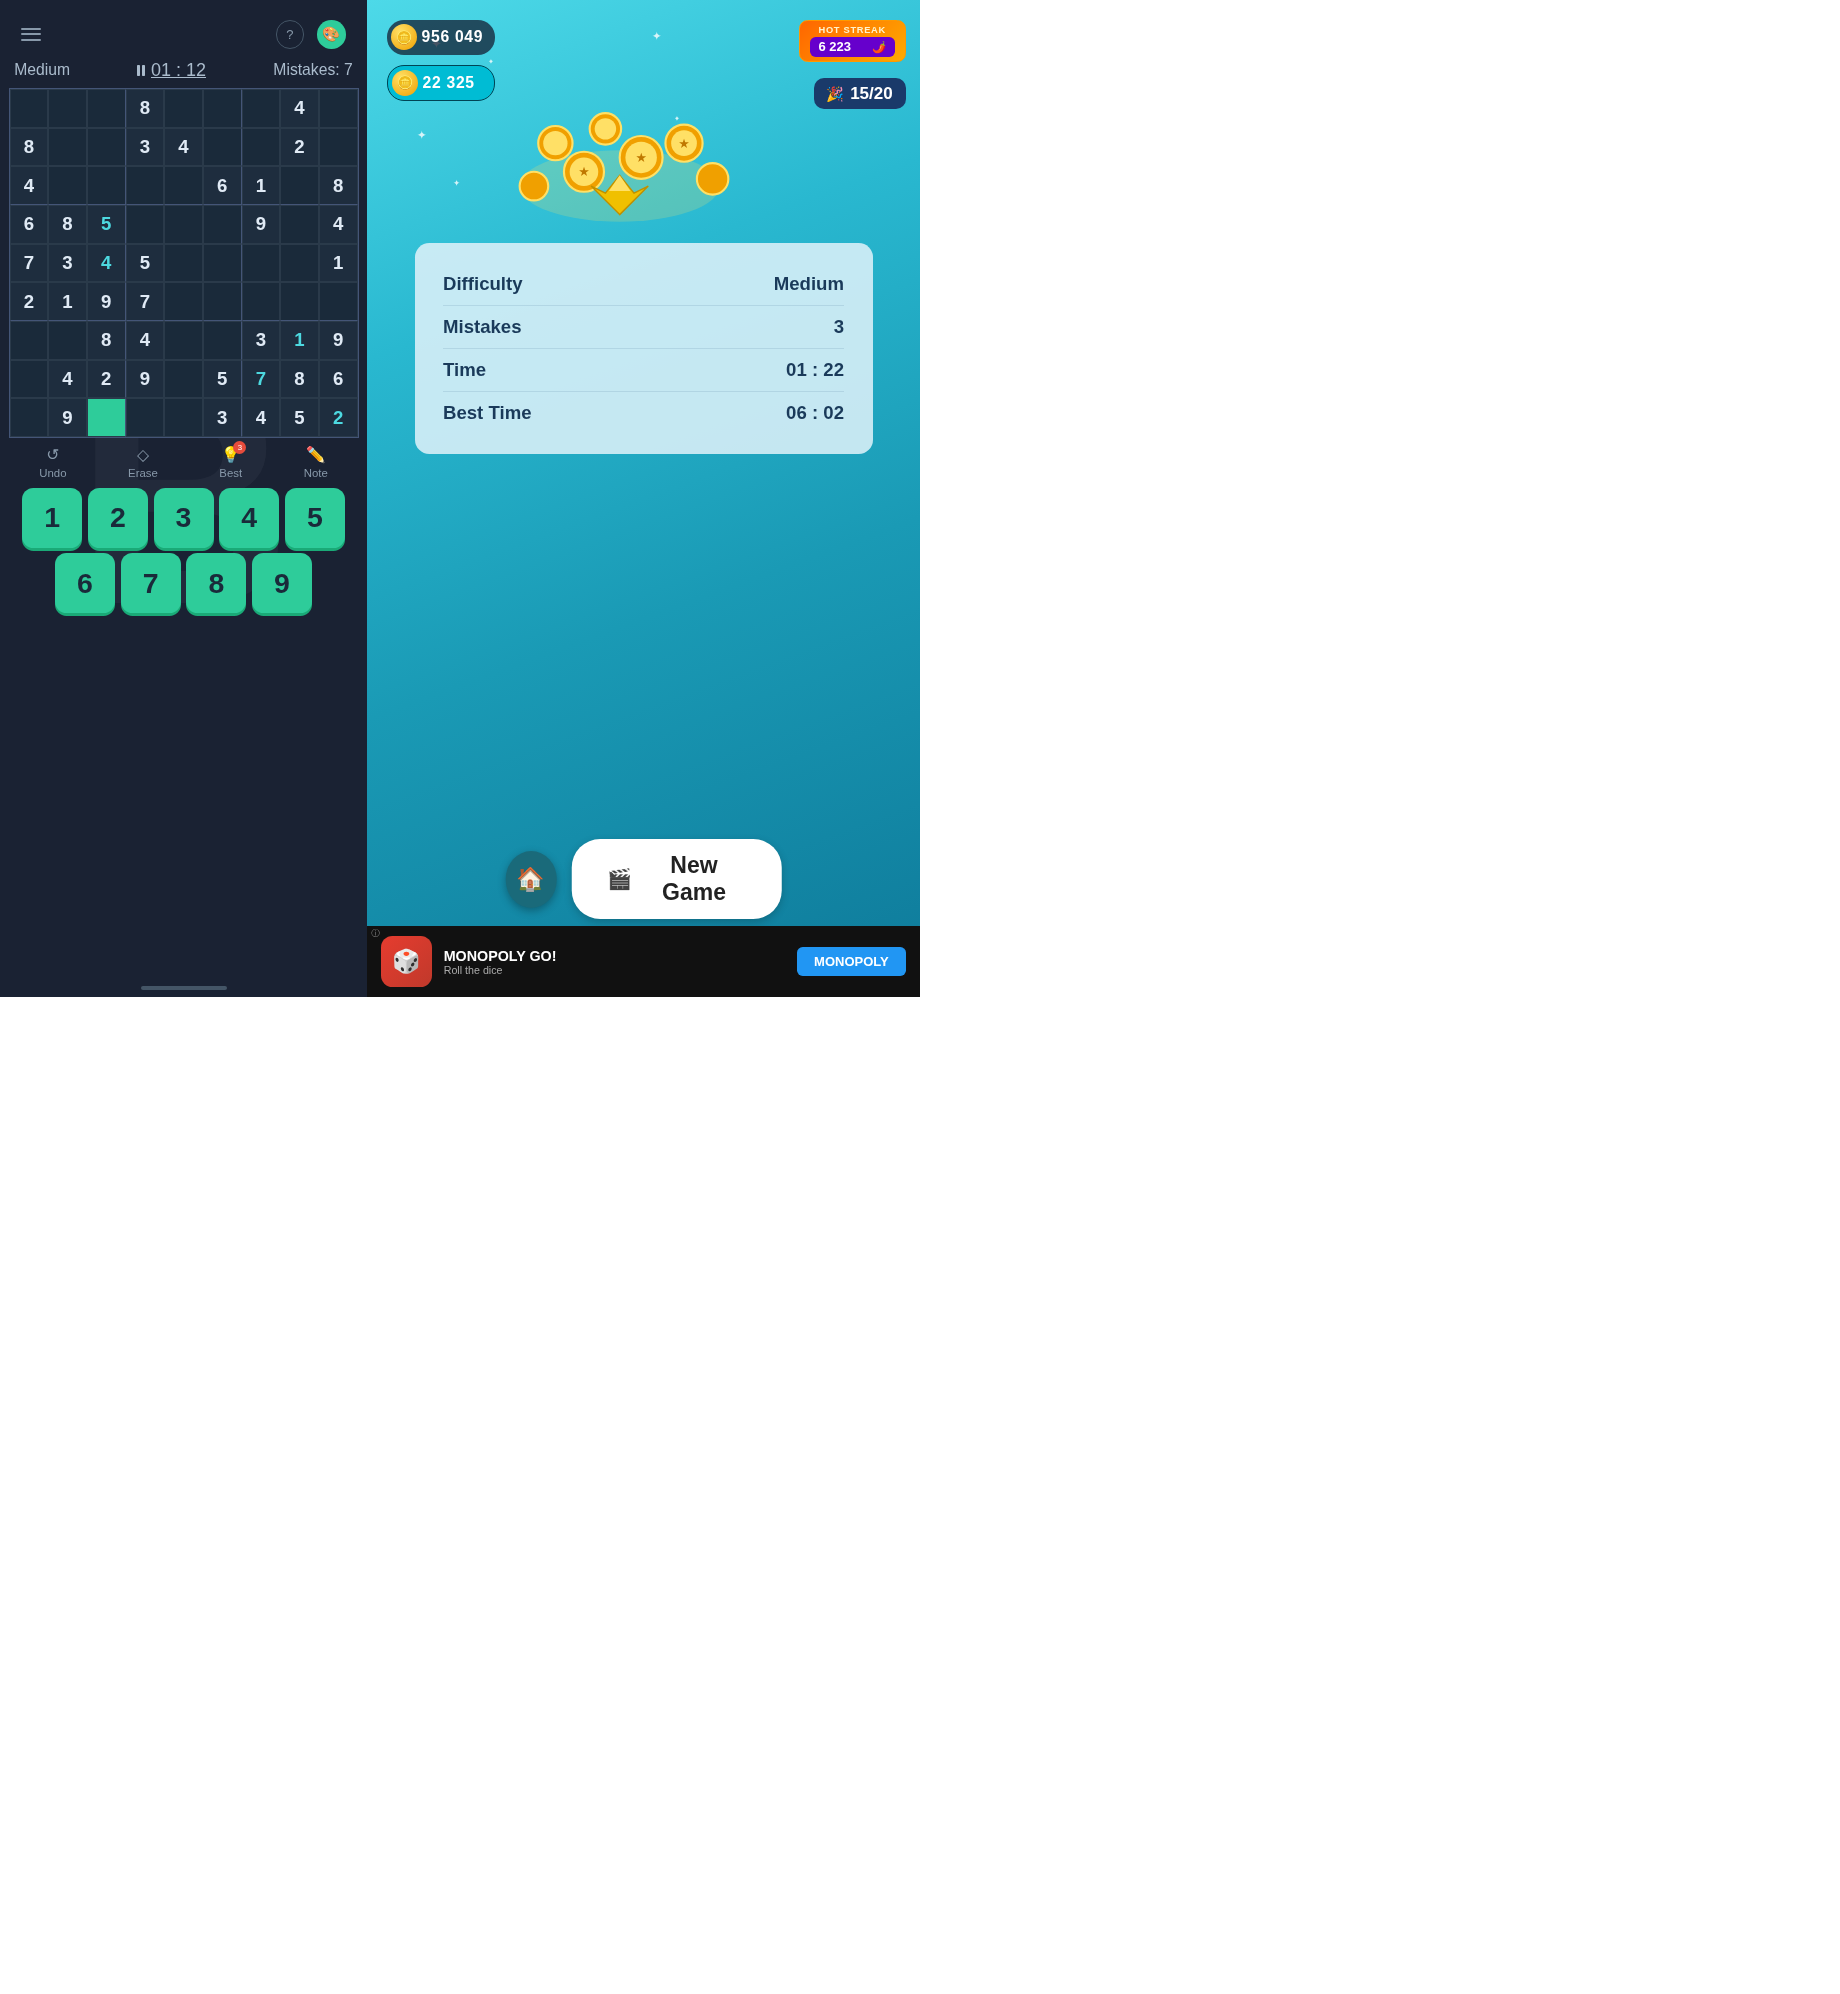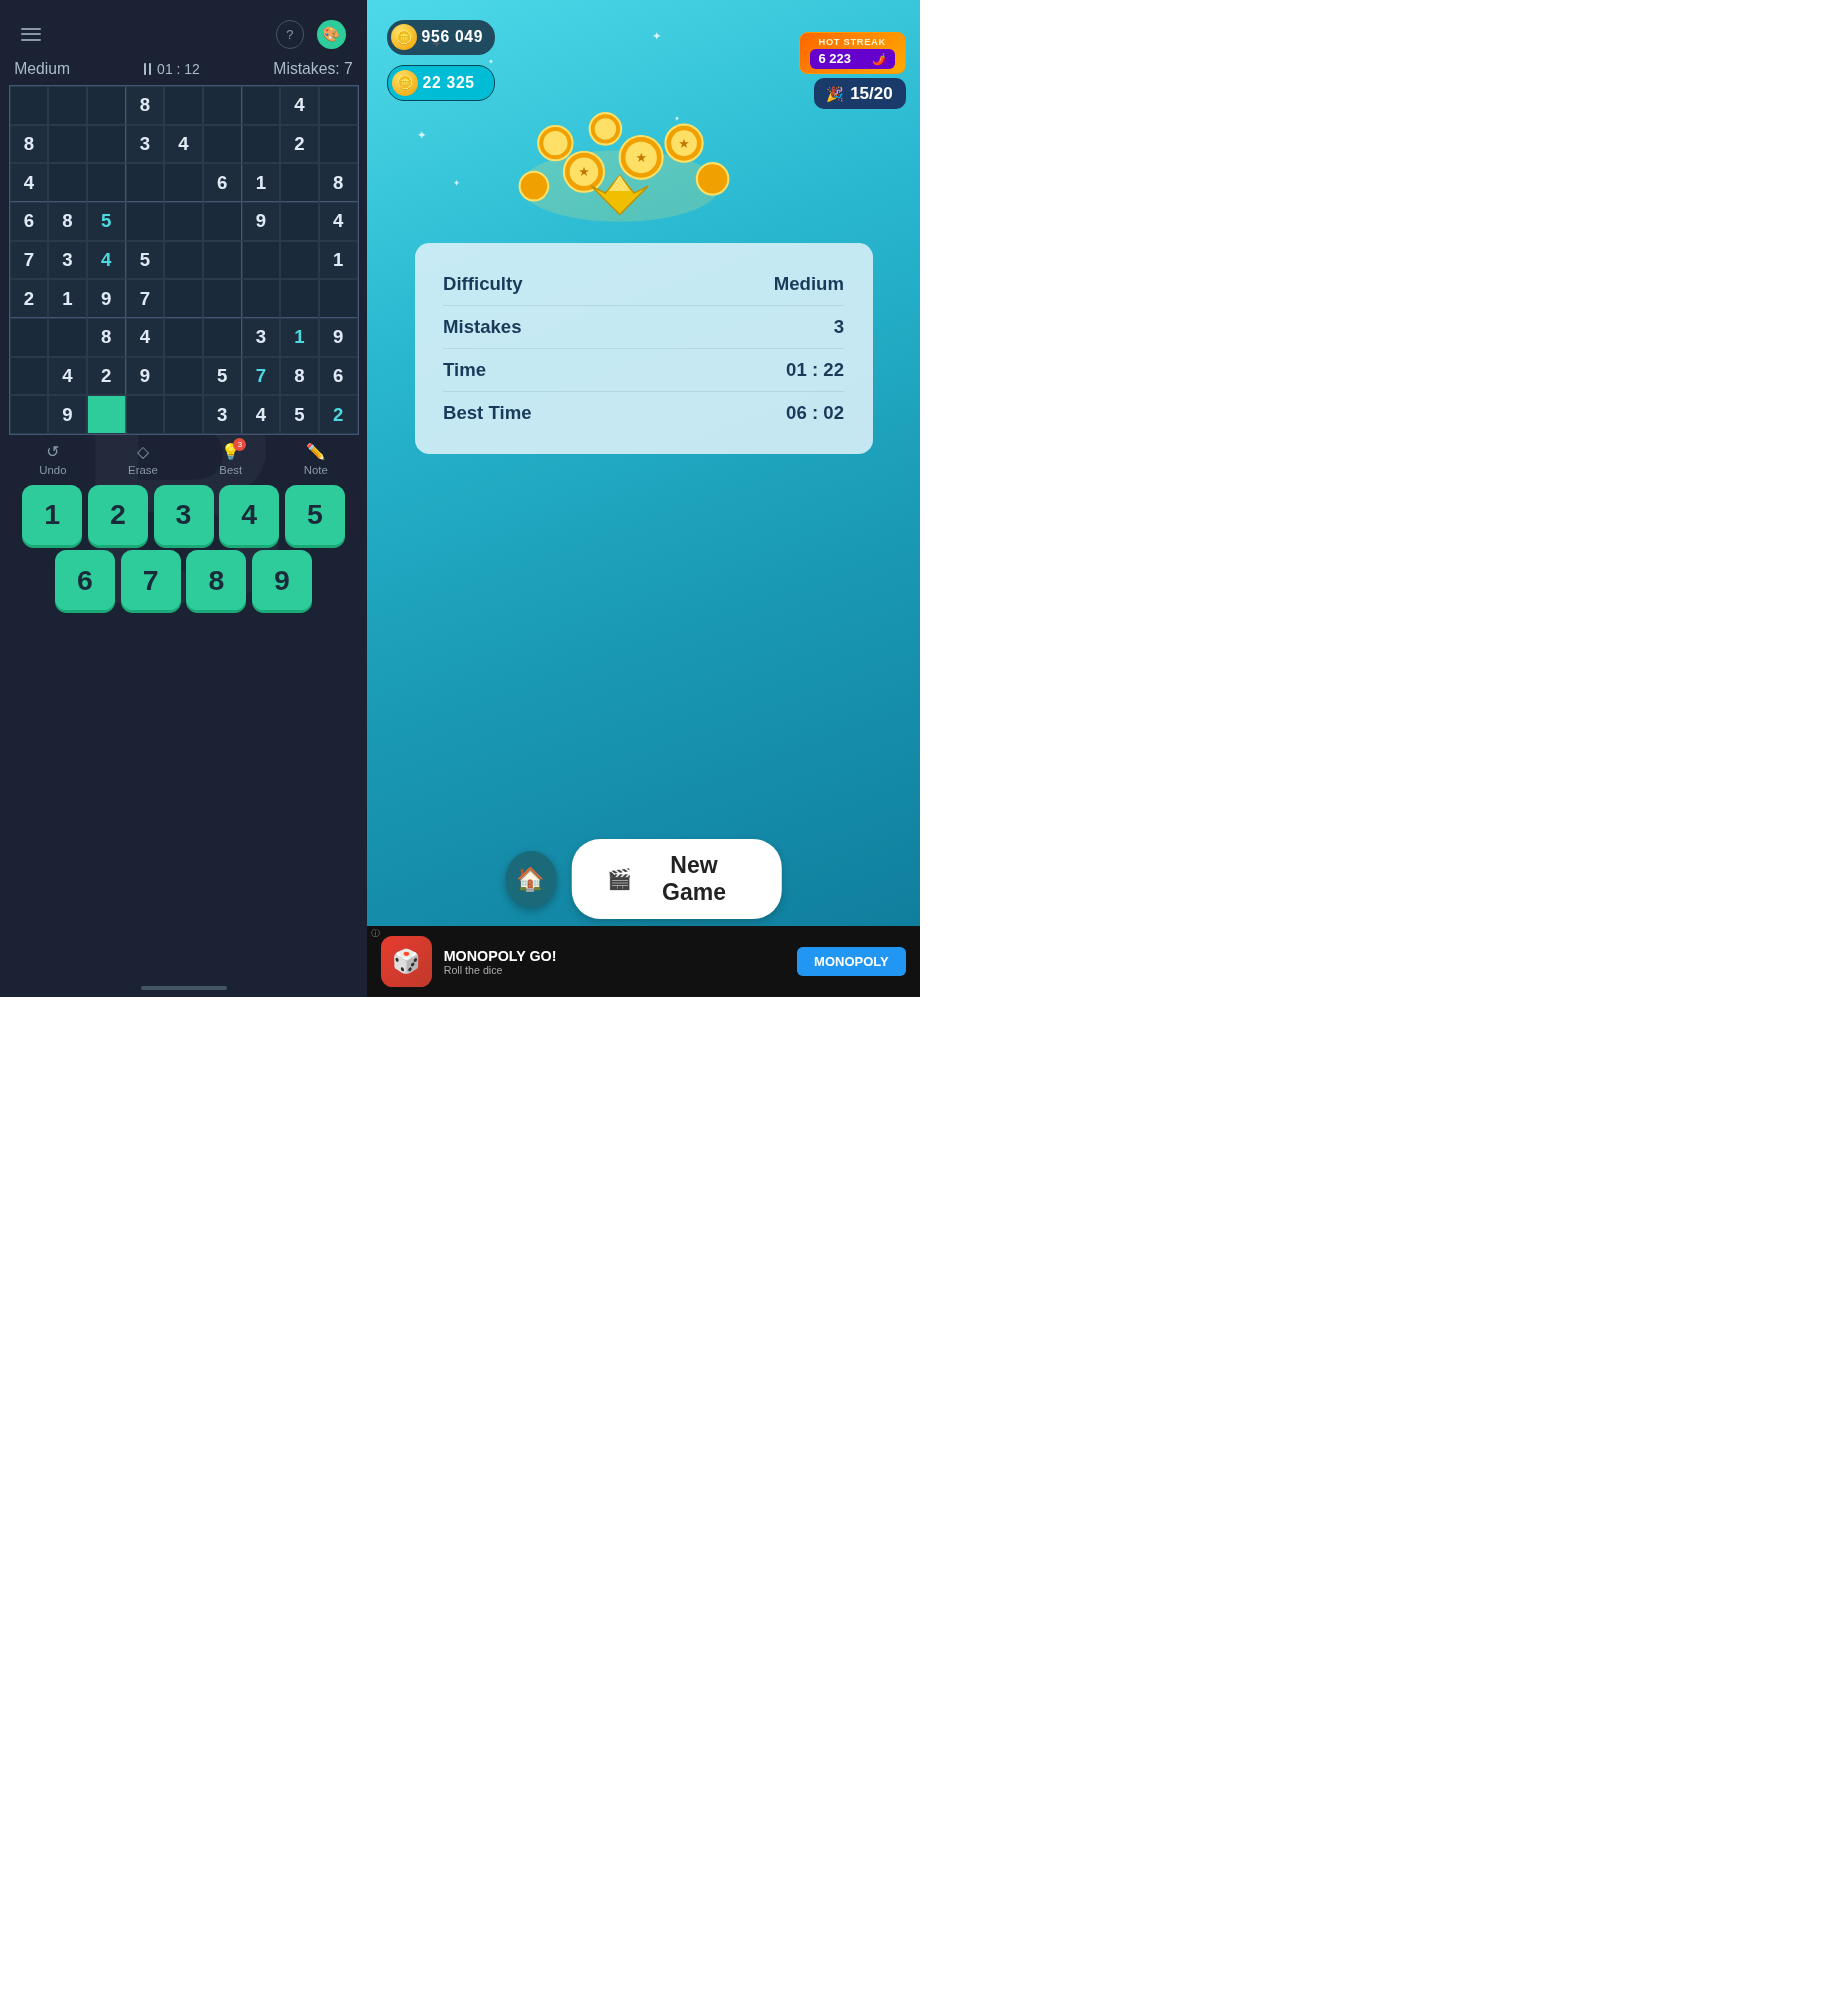--- a/index.html
+++ b/index.html
@@ -107,21 +107,22 @@
       color: #aabbcc;
       font-size: 15.7px;
       font-weight: 500;
     }
 
     .timer-display {
       display: flex;
       align-items: center;
       gap: 5.7px;
       color: #aabbcc;
-      font-size: 14px;
+      font-size: 18px;
+      text-decoration: underline;
     }
 
     .pause-icon {
       display: flex;
       gap: 2.1px;
     }
 
     .pause-icon span {
       display: block;
       width: 2.9px;
@@ -306,21 +307,21 @@
       gap: 4.3px;
       background: #00bcd4;
       border-radius: 17px;
       padding: 4.3px 11.4px 4.3px 4.3px;
       border: 1.4px solid #004455;
     }
 
     
     .hot-streak-badge {
       position: absolute;
-      top: 32px;
+      top: 20px;
       right: 14.3px;
       z-index: 2;
     }
 
     .hot-streak-inner {
       background: linear-gradient(135deg, #ff6600, #ffaa00);
       border-radius: 8.6px;
       padding: 4.3px 10px;
       display: flex;
       flex-direction: column;

